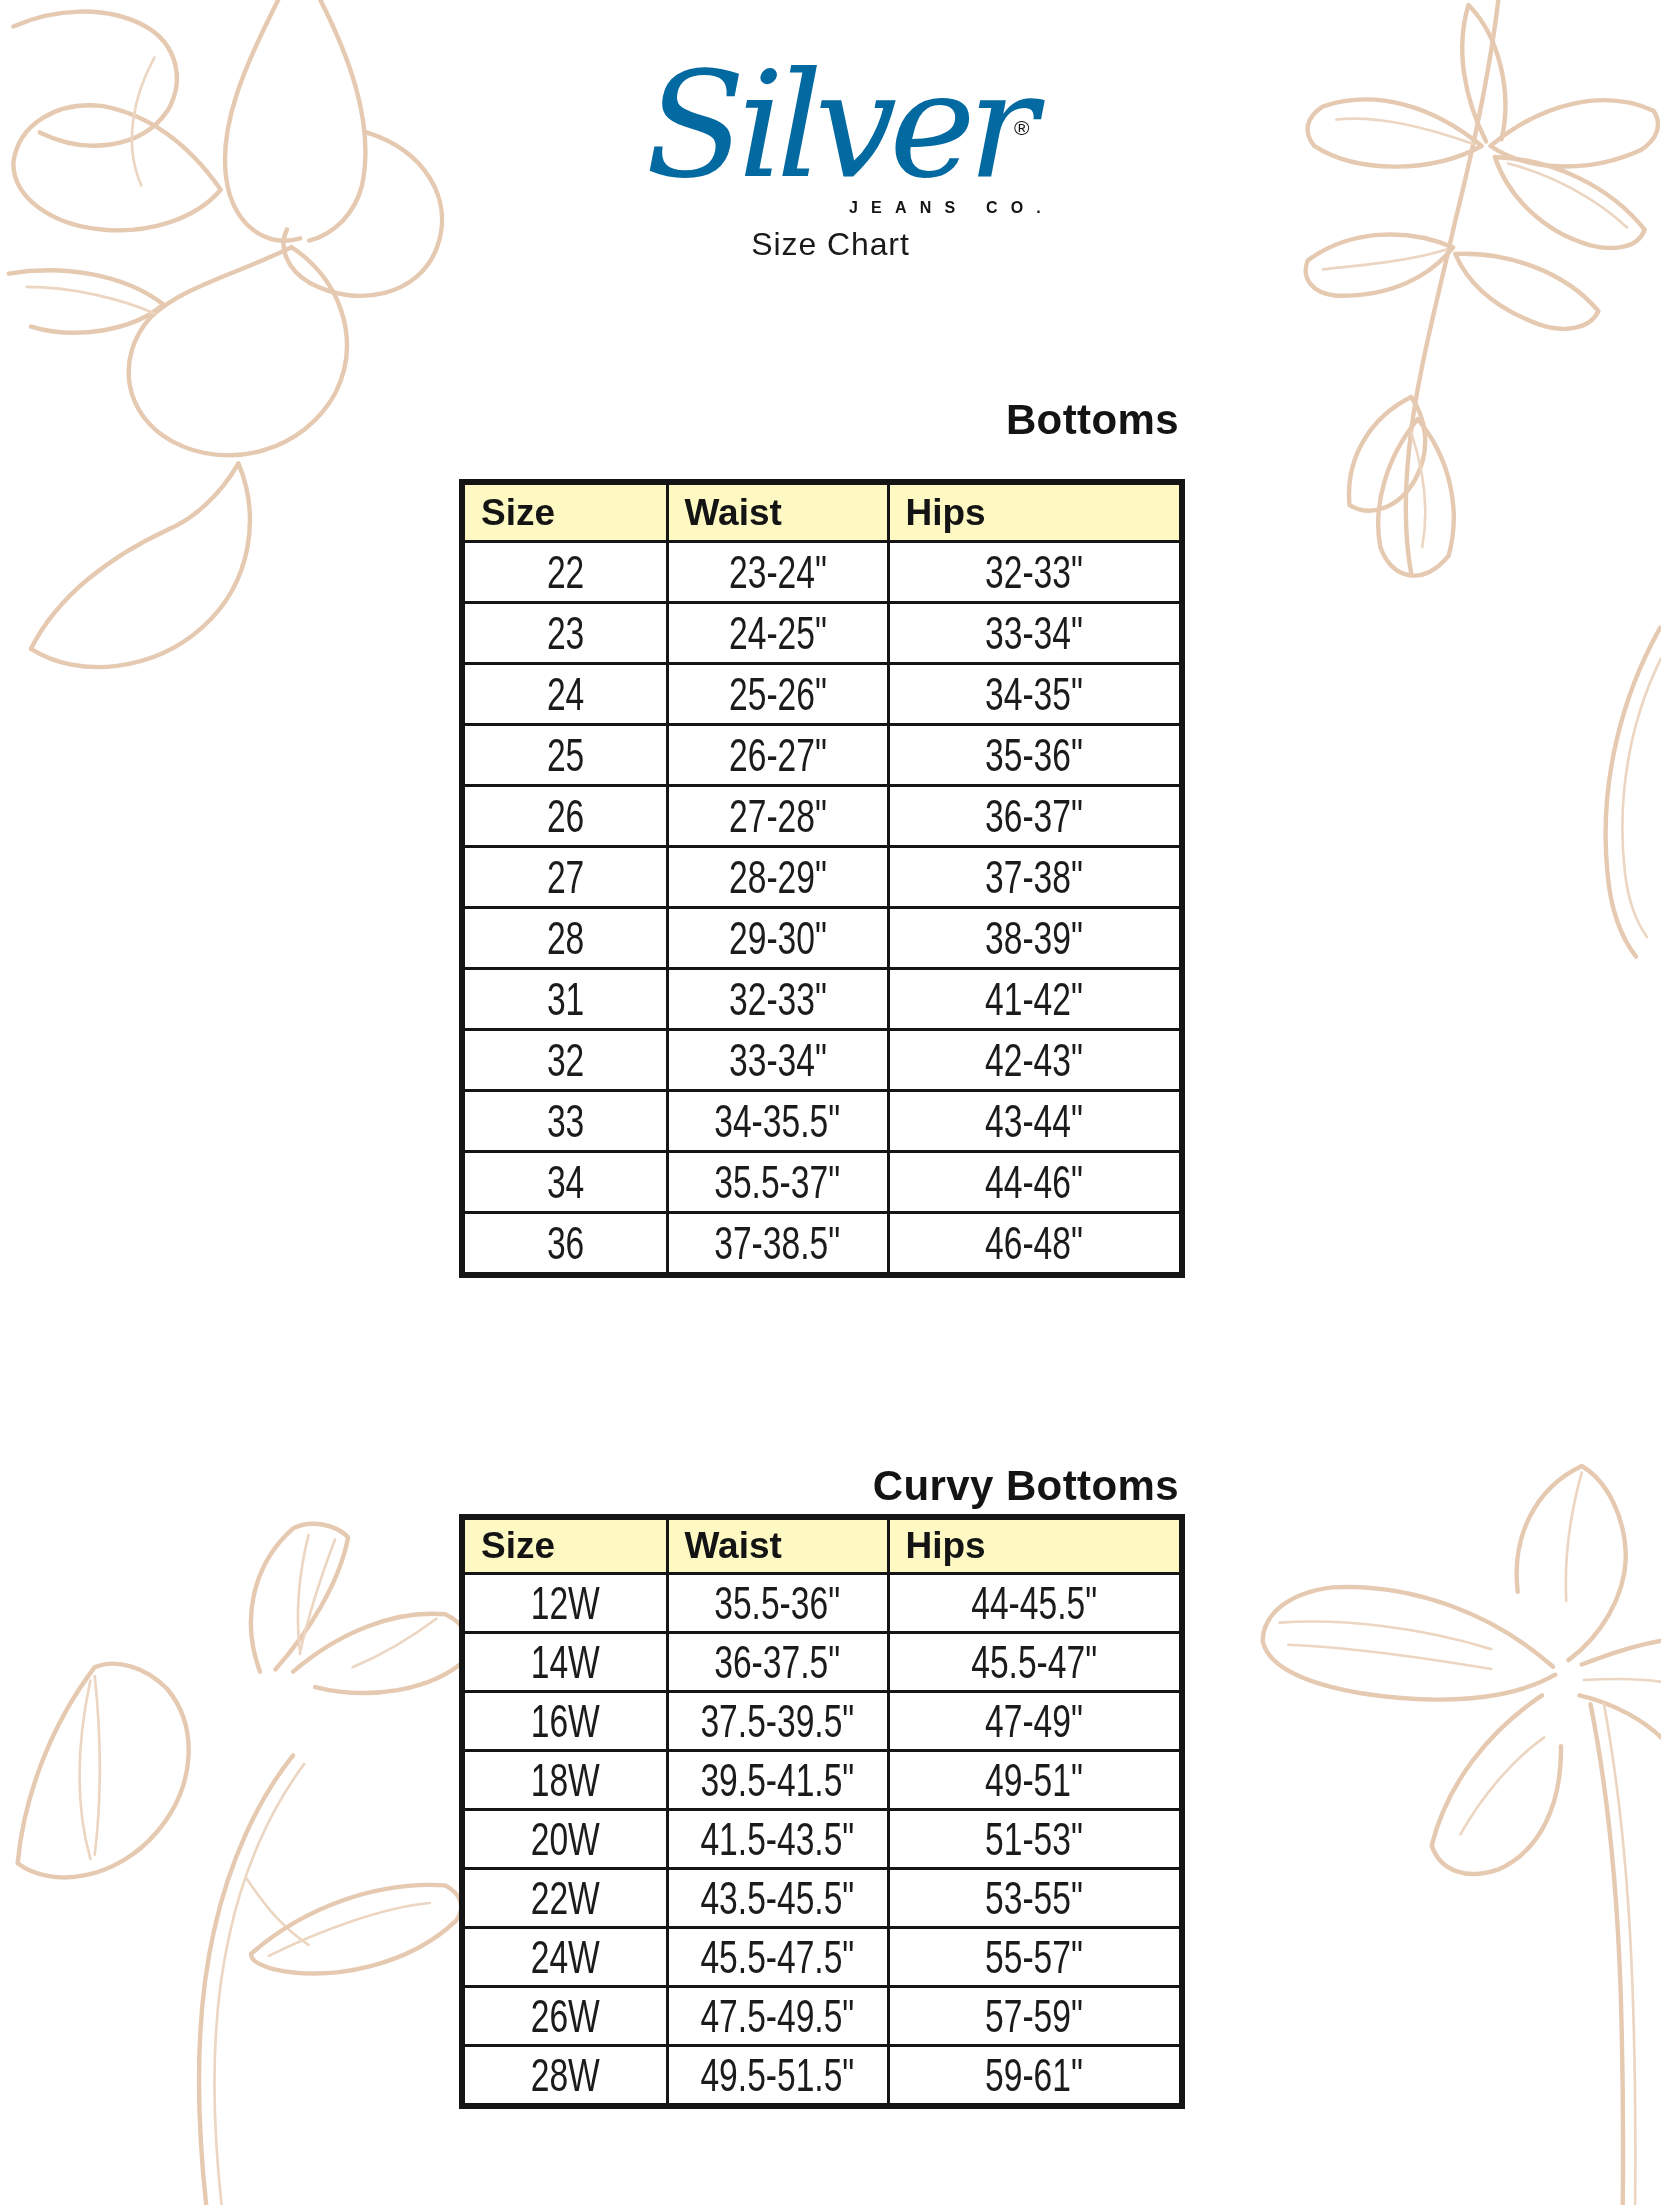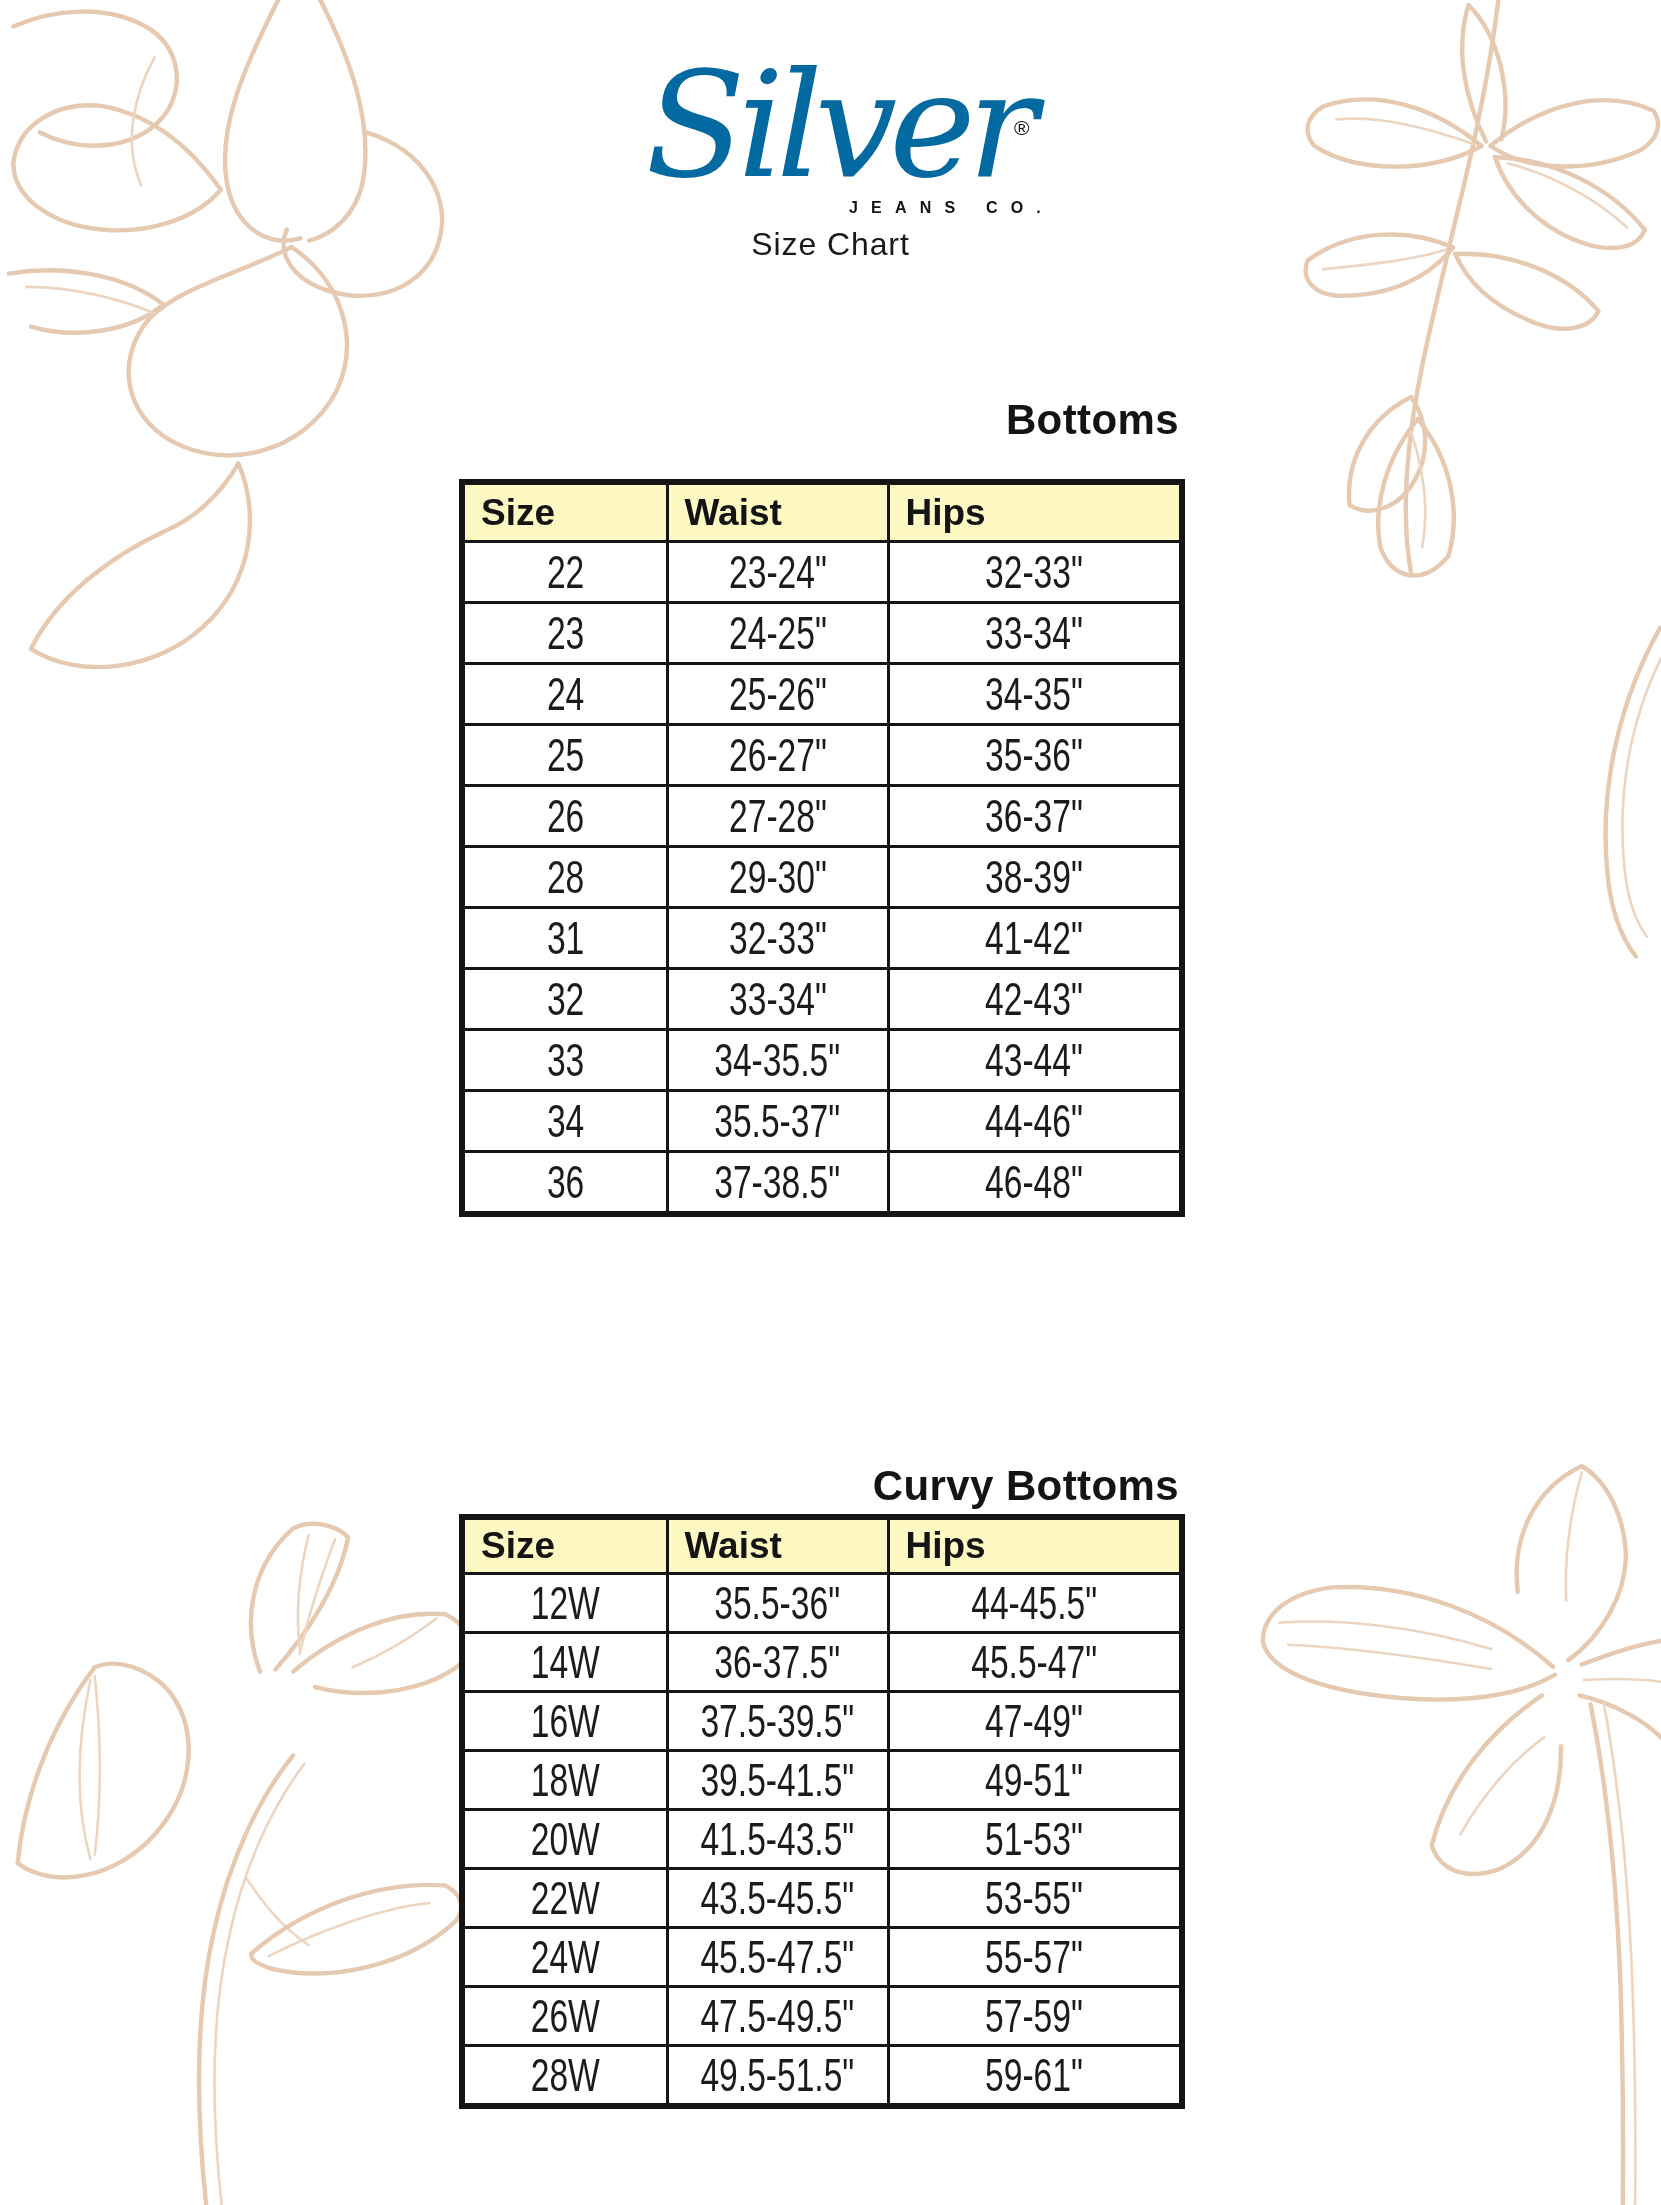--- a/index.html
+++ b/index.html
@@ -244,20 +244,25 @@
         <td><span class="num">25</span></td>
         <td><span class="num">26-27"</span></td>
         <td><span class="num">35-36"</span></td>
       </tr>
       <tr>
         <td><span class="num">26</span></td>
         <td><span class="num">27-28"</span></td>
         <td><span class="num">36-37"</span></td>
       </tr>
       <tr>
+        <td><span class="num">27</span></td>
+        <td><span class="num">28-29"</span></td>
+        <td><span class="num">37-38"</span></td>
+      </tr>
+      <tr>
         <td><span class="num">28</span></td>
         <td><span class="num">29-30"</span></td>
         <td><span class="num">38-39"</span></td>
       </tr>
       <tr>
         <td><span class="num">31</span></td>
         <td><span class="num">32-33"</span></td>
         <td><span class="num">41-42"</span></td>
       </tr>
       <tr>

